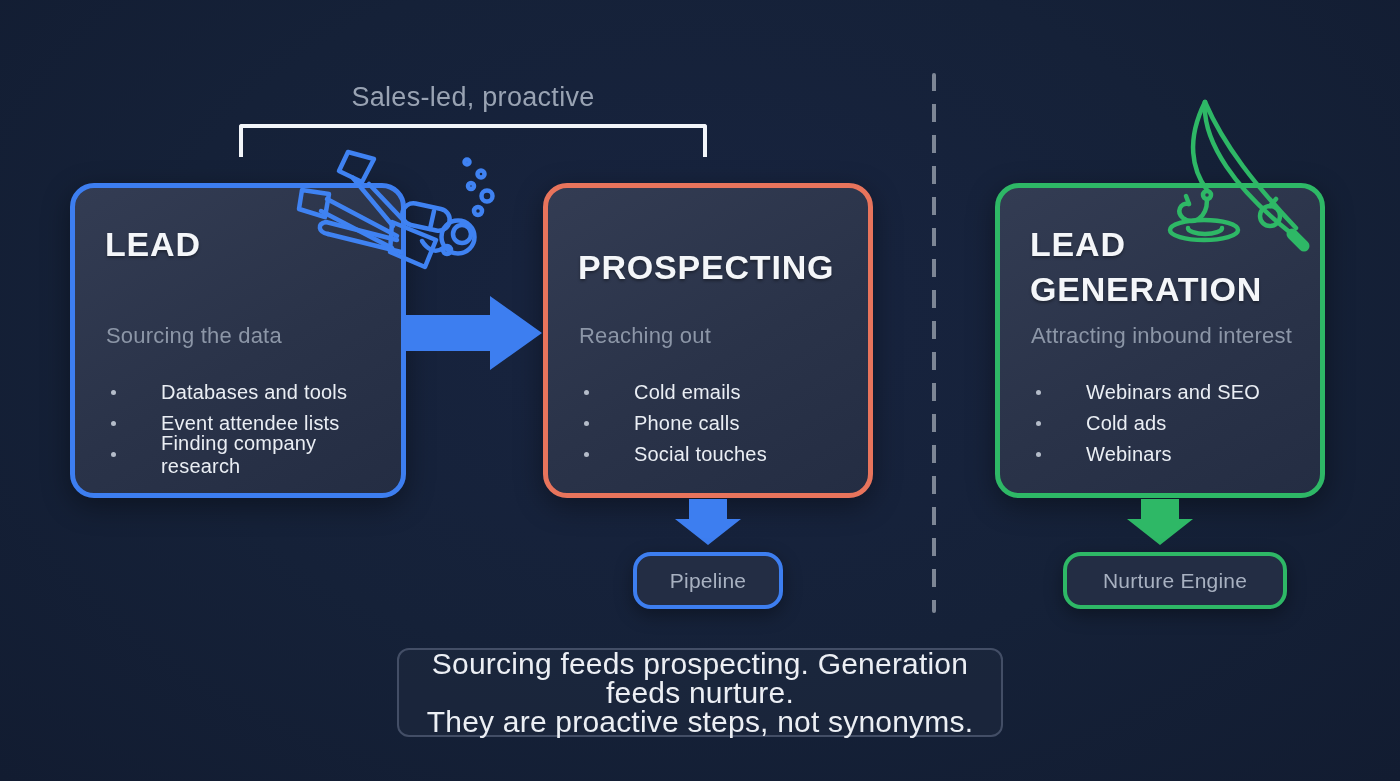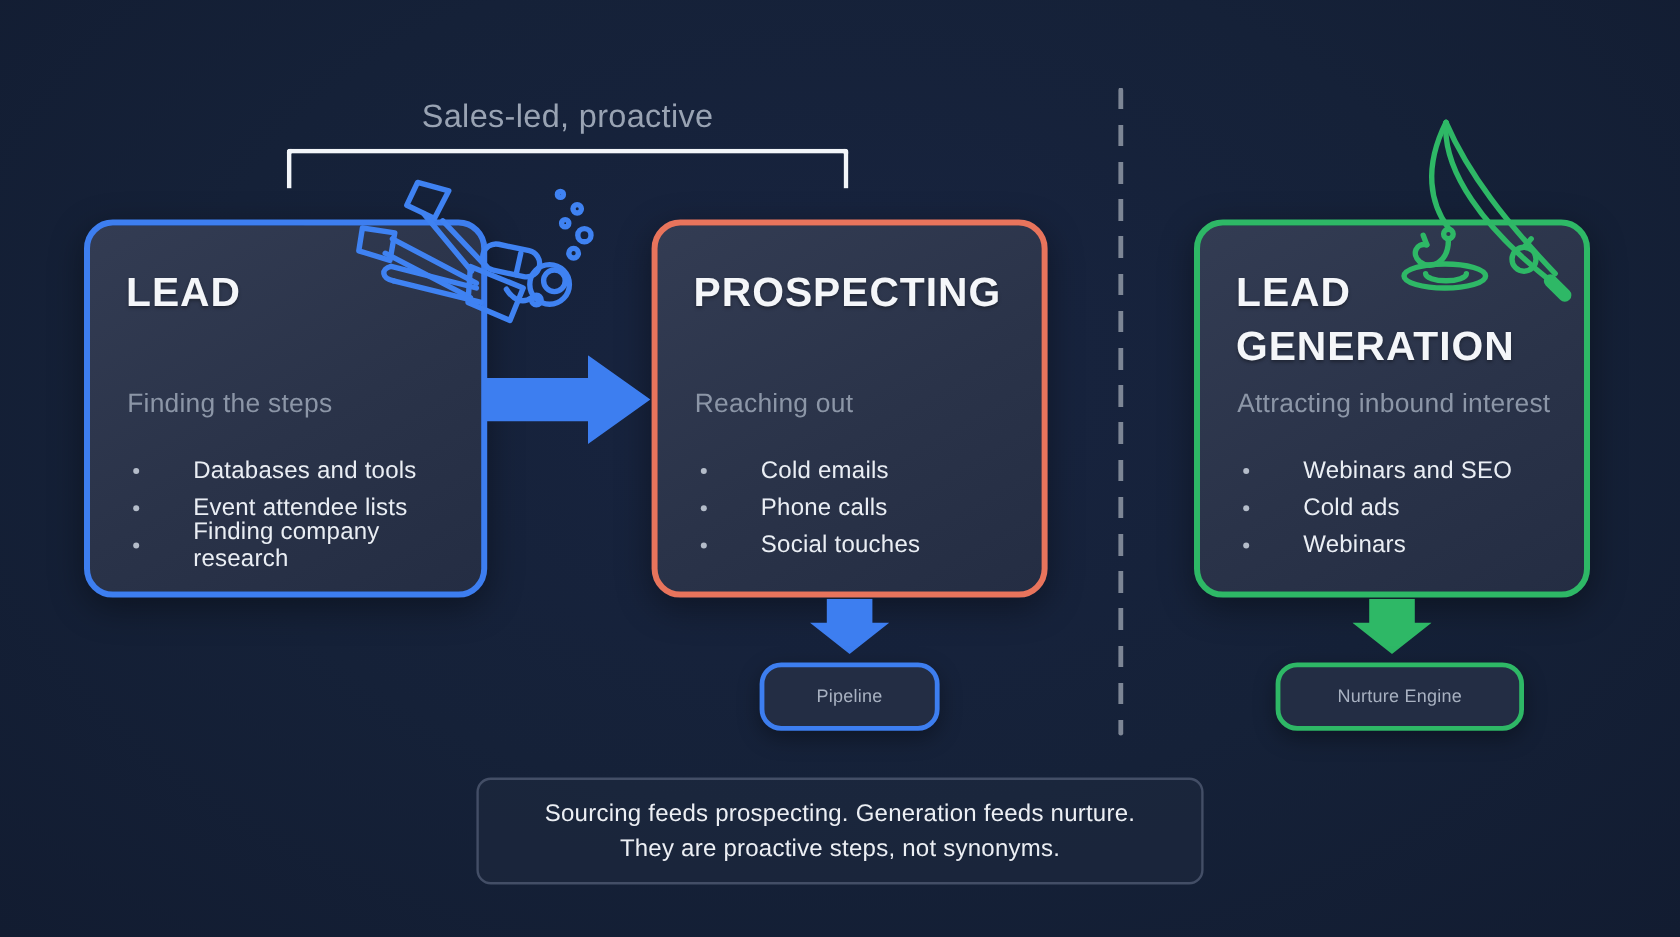--- a/index.html
+++ b/index.html
@@ -25,72 +25,72 @@
     box-shadow:0 8px 28px rgba(0,0,0,0.38);
   }
   .card-blue{left:70px;width:336px;border:5px solid #3d7ef0;}
   .card-coral{left:543px;width:330px;border:5px solid #e8745c;}
   .card-green{left:995px;width:330px;border:5px solid #2eb866;}
   .card-title{
     position:absolute;left:30px;top:34px;right:14px;
     font-size:34px;font-weight:bold;color:#f4f6f9;letter-spacing:0.8px;line-height:45px;
     text-shadow:0 2px 3px rgba(0,0,0,0.35);
   }
-  .card-title.single{height:90px;display:flex;}
+  .card-title.single{height:90px;display:flex;align-items:center;}
   .card-subtitle{
     position:absolute;left:31px;top:135px;font-size:22px;color:#8c96a7;letter-spacing:0.2px;
   }
   .bullets{position:absolute;left:31px;top:189px;right:12px;}
   .bullet{display:flex;align-items:center;height:31px;font-size:20px;color:#eaeef4;letter-spacing:0.2px;gap:30px;}
   .bullet .dot{width:5px;height:5px;border-radius:50%;background:#b4bcc9;margin:0 15px 0 5px;flex:none;}
   
   .glass{position:absolute;background:rgba(255,255,255,0.045);border-radius:22px;}
   .glass-diver{left:240px;top:186px;width:163px;height:102px;}
   .glass-rod{left:1196px;top:186px;width:122px;height:86px;}
   
   .arrow{position:absolute;}
   
   .pill{
     position:absolute;top:552px;height:57px;border-radius:18px;box-sizing:border-box;
     background:#232d44;display:flex;align-items:center;justify-content:center;
-    font-size:15px;color:#a8b1c1;letter-spacing:0.2px;
+    font-size:21px;color:#a8b1c1;letter-spacing:0.2px;
     box-shadow:0 6px 18px rgba(0,0,0,0.35);
   }
   .pill-blue{left:633px;width:150px;border:4px solid #3d7ef0;}
-  .pill-green{left:1063px;width:207px;border:4px solid #2eb866;}
+  .pill-green{left:1063px;width:224px;border:4px solid #2eb866;}
   
   .divider{
     position:absolute;left:932px;top:73px;width:4px;height:540px;border-radius:2px;
     background:repeating-linear-gradient(to bottom,#7d8695 0px,#7d8695 18px,transparent 18px,transparent 31px);
   }
   
   .note{
     position:absolute;left:397px;top:648px;width:606px;height:89px;box-sizing:border-box;
     border:2px solid #434e66;border-radius:12px;background:rgba(38,48,70,0.35);
     display:flex;flex-direction:column;align-items:center;justify-content:center;
-    font-size:20px;line-height:29px;color:#eceff4;text-align:center;letter-spacing:0.2px;
+    font-size:30px;line-height:29px;color:#eceff4;text-align:center;letter-spacing:0.2px;
   }
   .icon-svg{position:absolute;}
 </style>
 </head>
 <body>
 
 <div class="canvas">
 
   <div class="bracket-label">Sales-led, proactive</div>
   <div class="bracket"></div>
 
   <div class="glass glass-diver"></div>
   <div class="glass glass-rod"></div>
 
   <div class="card card-blue">
     <div class="card-title">
       <div>LEAD</div>
     </div>
-    <div class="card-subtitle">Finding the steps</div>
+    <div class="card-subtitle">Sourcing the data</div>
     <div class="bullets">
       <div class="bullet">
           <span class="dot"></span>
           <span>Databases and tools</span>
         </div>
       <div class="bullet">
           <span class="dot"></span>
           <span>Event attendee lists</span>
         </div>
       <div class="bullet">

